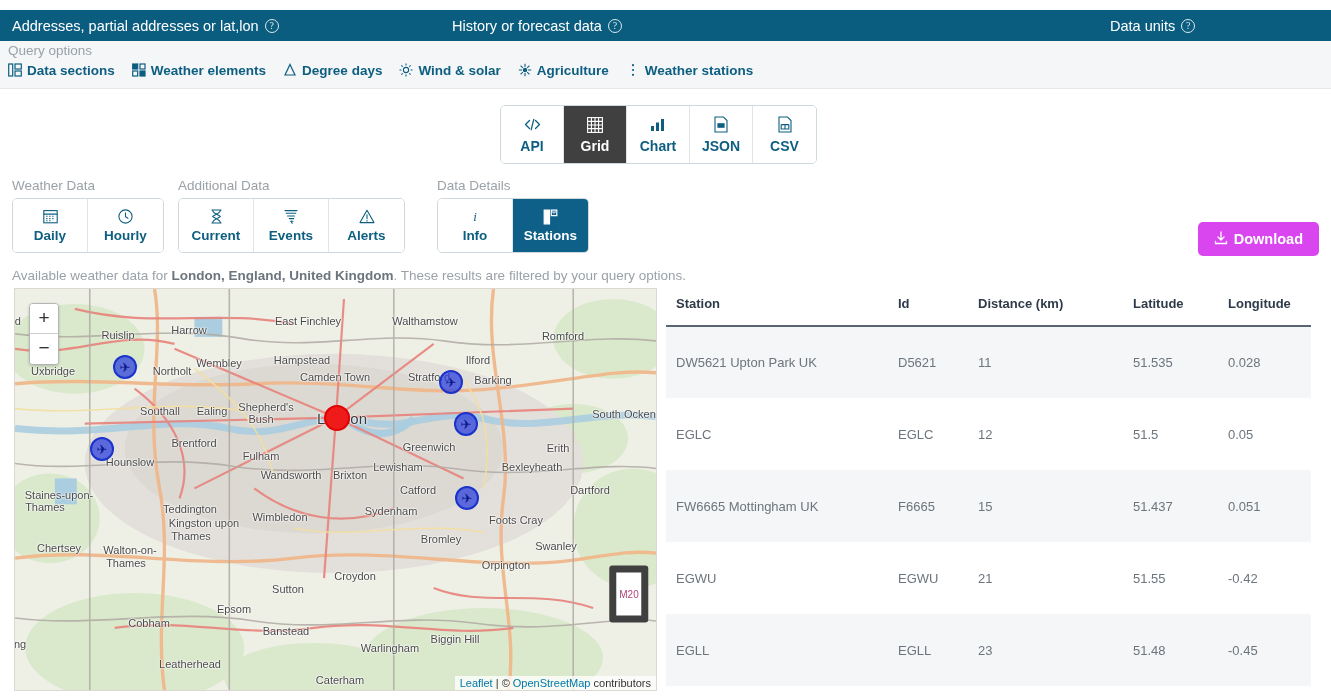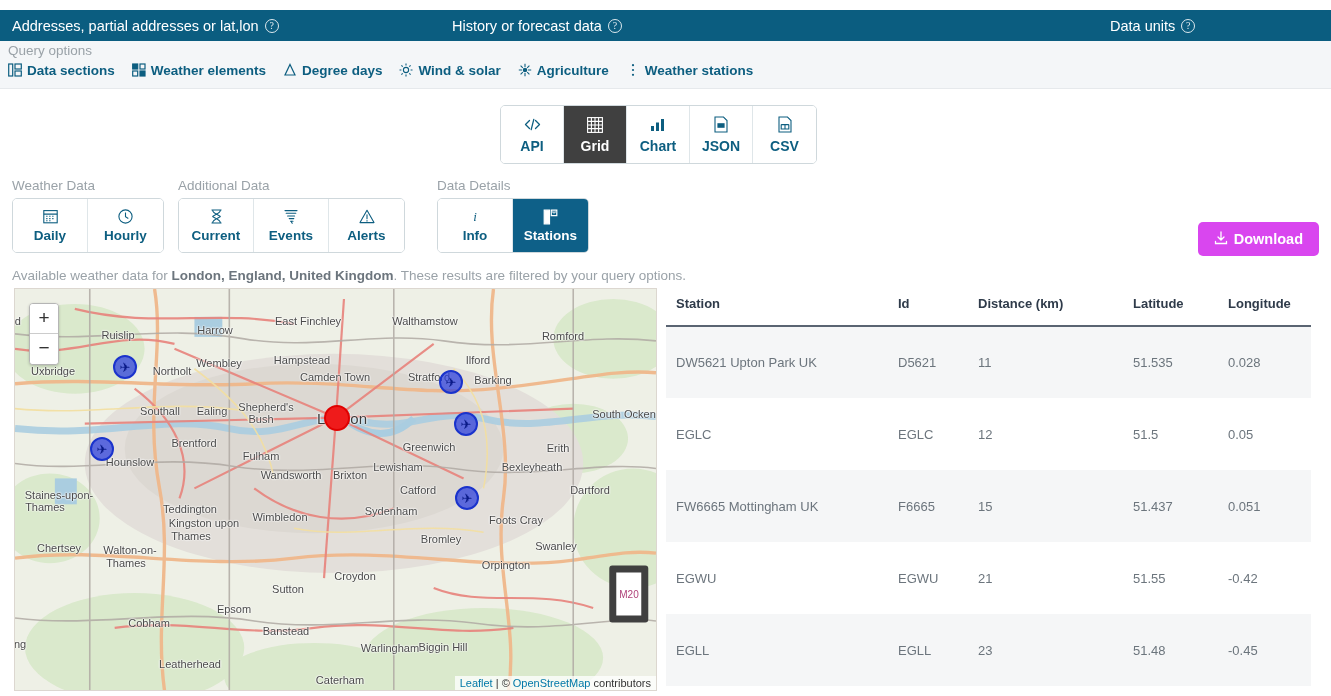--- a/index.html
+++ b/index.html
@@ -457,21 +457,21 @@
       <div>−</div>
     </div>
 
     <div class="map-attrib">
       <a href="#">Leaflet</a><span> | © </span><a href="#">OpenStreetMap</a><span> contributors</span>
     </div>
 
     <div id="map-overlay">
         <div class="maplabel big" style="left: 327px; top: 129px;">London</div>
         <div class="maplabel" style="left: 103px; top: 46px;">Ruislip</div>
-        <div class="maplabel" style="left: 174px; top: 41px; margin-left: 26px;">Harrow</div>
+        <div class="maplabel" style="left: 174px; top: 41px;">Harrow</div>
         <div class="maplabel" style="left: 293px; top: 32px;">East Finchley</div>
         <div class="maplabel" style="left: 410px; top: 32px;">Walthamstow</div>
         <div class="maplabel" style="left: 548px; top: 47px;">Romford</div>
         <div class="maplabel" style="left: 204px; top: 74px;">Wembley</div>
         <div class="maplabel" style="left: 287px; top: 71px;">Hampstead</div>
         <div class="maplabel" style="left: 463px; top: 71px;">Ilford</div>
         <div class="maplabel" style="left: 157px; top: 82px;">Northolt</div>
         <div class="maplabel" style="left: 38px; top: 82px;">Uxbridge</div>
         <div class="maplabel" style="left: 320px; top: 88px;">Camden Town</div>
         <div class="maplabel" style="left: 414px; top: 88px;">Stratford</div>
@@ -504,21 +504,21 @@
         <div class="maplabel" style="left: 541px; top: 257px;">Swanley</div>
         <div class="maplabel" style="left: 44px; top: 259px;">Chertsey</div>
         <div class="maplabel" style="left: 115px; top: 261px;">Walton-on-</div>
         <div class="maplabel" style="left: 111px; top: 274px;">Thames</div>
         <div class="maplabel" style="left: 340px; top: 287px;">Croydon</div>
         <div class="maplabel" style="left: 491px; top: 276px;">Orpington</div>
         <div class="maplabel" style="left: 273px; top: 300px;">Sutton</div>
         <div class="maplabel" style="left: 219px; top: 320px;">Epsom</div>
         <div class="maplabel" style="left: 271px; top: 342px;">Banstead</div>
         <div class="maplabel" style="left: 134px; top: 334px;">Cobham</div>
-        <div class="maplabel" style="left: 428px; top: 350px; margin-top: 8px;">Biggin Hill</div>
+        <div class="maplabel" style="left: 440px; top: 350px;">Biggin Hill</div>
         <div class="maplabel" style="left: 375px; top: 359px;">Warlingham</div>
         <div class="maplabel" style="left: 175px; top: 375px;">Leatherhead</div>
         <div class="maplabel" style="left: 325px; top: 391px;">Caterham</div>
         <div class="maplabel" style="left: -2px; top: 355px;">oking</div>
         <div class="maplabel" style="left: -2px; top: 32px;">ard</div>
         <div class="mbadge" style="left: 614px; top: 305px;">M20</div>
         <div class="marker home" style="left: 322px; top: 129px;"></div>
         <div class="marker" style="left: 110px; top: 78px;">
           <span class="plane">✈</span>
         </div>

